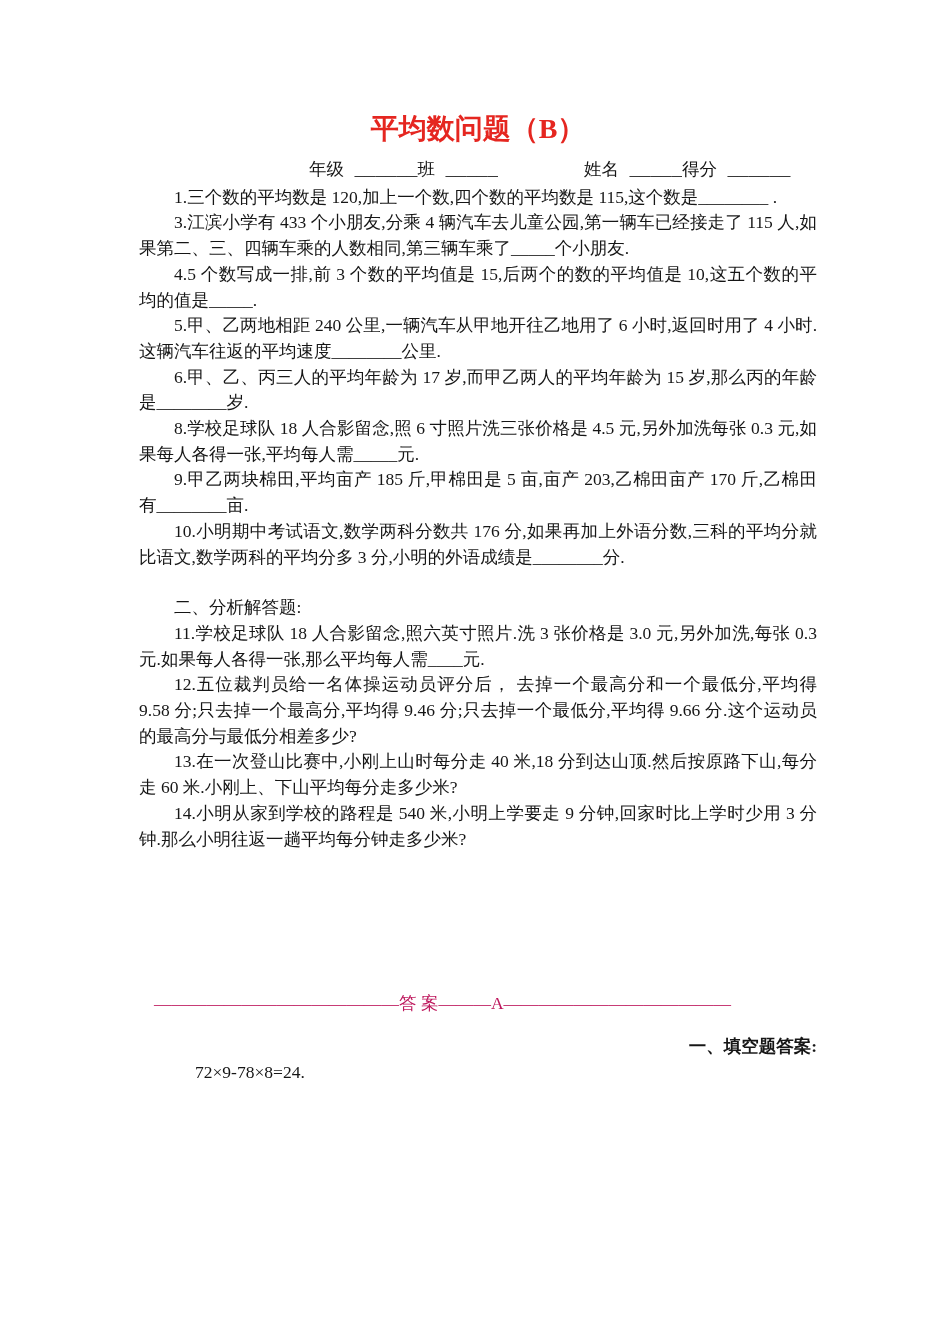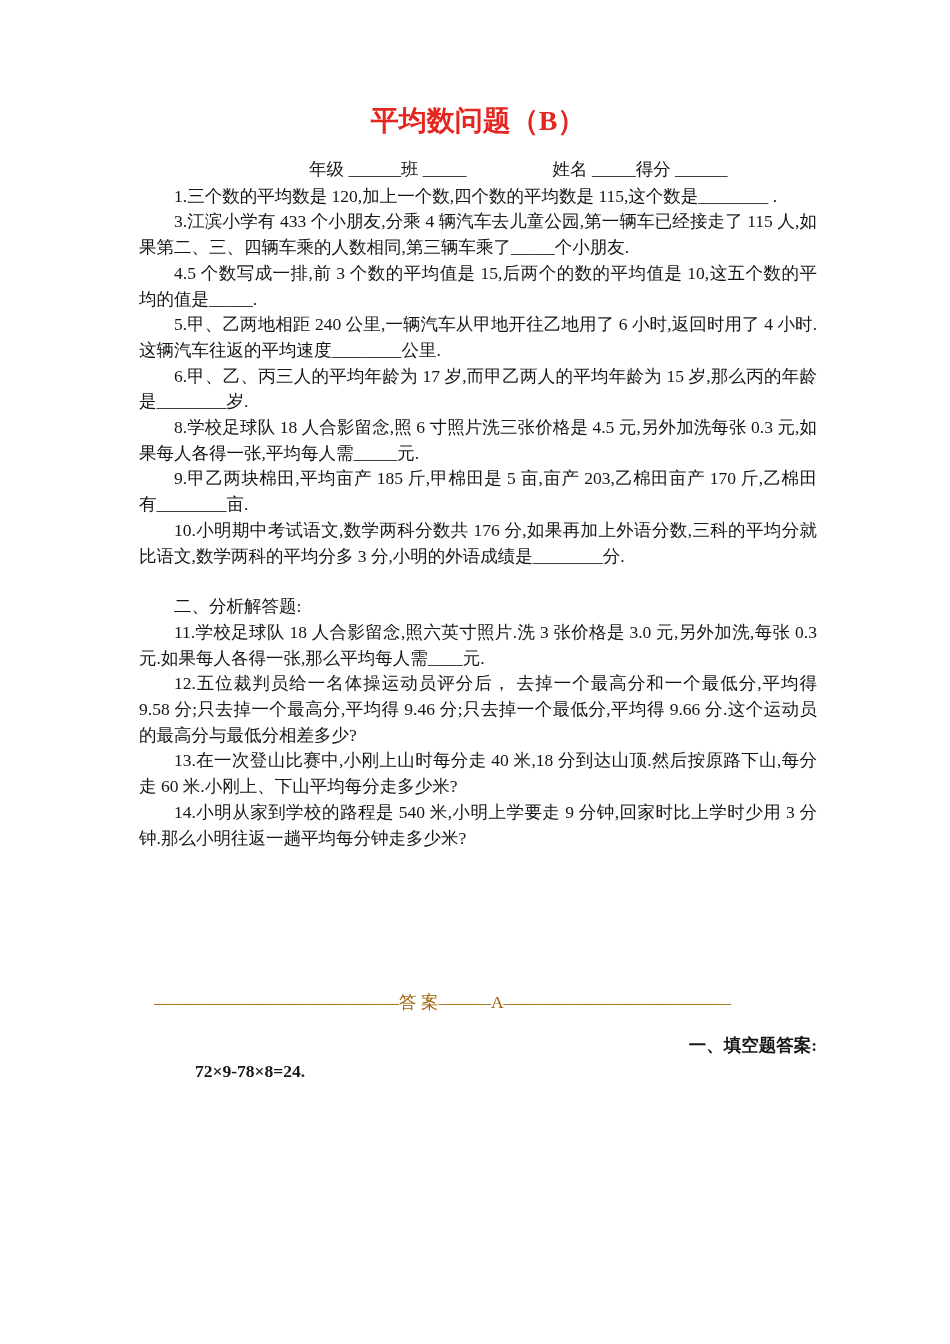--- a/index.html
+++ b/index.html
@@ -6,59 +6,60 @@
   .page{
     position:relative;
     width:950px;height:1344px;
     background:#ffffff;
     overflow:hidden;
     font-family:"Liberation Serif","DejaVu Serif",serif;
     color:#161616;
   }
   .content{
     position:absolute;
-    left:139px;top:100px;width:678px;
+    left:139px;top:108px;width:678px;
     font-size:17.5px;line-height:25.7px;
   }
   .doc-title{
     font-size:28px;line-height:42px;
     font-weight:700;
     text-align:center;
     margin:0 0 8px 0;
   }
   .form-line{
     white-space:pre;
-    margin:15px 0 1px 0;
+    margin:8px 0 1px 0;
     padding-left:170px;
+    font-family:Liberation Mono, monospace;
   }
   .form-line .gap{display:inline-block;width:86px;}
   .q{
     margin:0;
     text-indent:2em;
     text-align:justify;
   }
   .section-heading{
     margin:25px 0 0 0;
     text-indent:2em;
     font-weight:400;
   }
   .divider{
     margin:139px 0 0 0;
     padding-left:15px;
-    color:#a16207;
+    color:#be185d;
     white-space:nowrap;
     letter-spacing:0;
   }
   .answers-heading{
     margin:17px 0 0 0;
     font-weight:700;
     text-align:right;
   }
   .answer-line1{margin:0;padding-left:46px;white-space:pre;}
-  .answer-line2{margin:0;padding-left:56px;white-space:pre;font-weight:bold;}
+  .answer-line2{margin:0;padding-left:56px;white-space:pre;}
 </style>
 </head>
 <body>
 
 <div class="page">
   <div class="content">
 
     <h1 class="doc-title" style="color: rgb(229, 38, 32);">平均数问题（B）</h1>
 
     <div class="form-line"><span>年级 ______</span><span>班 _____</span><span class="gap"></span><span>姓名 _____</span><span>得分 ______</span></div>

